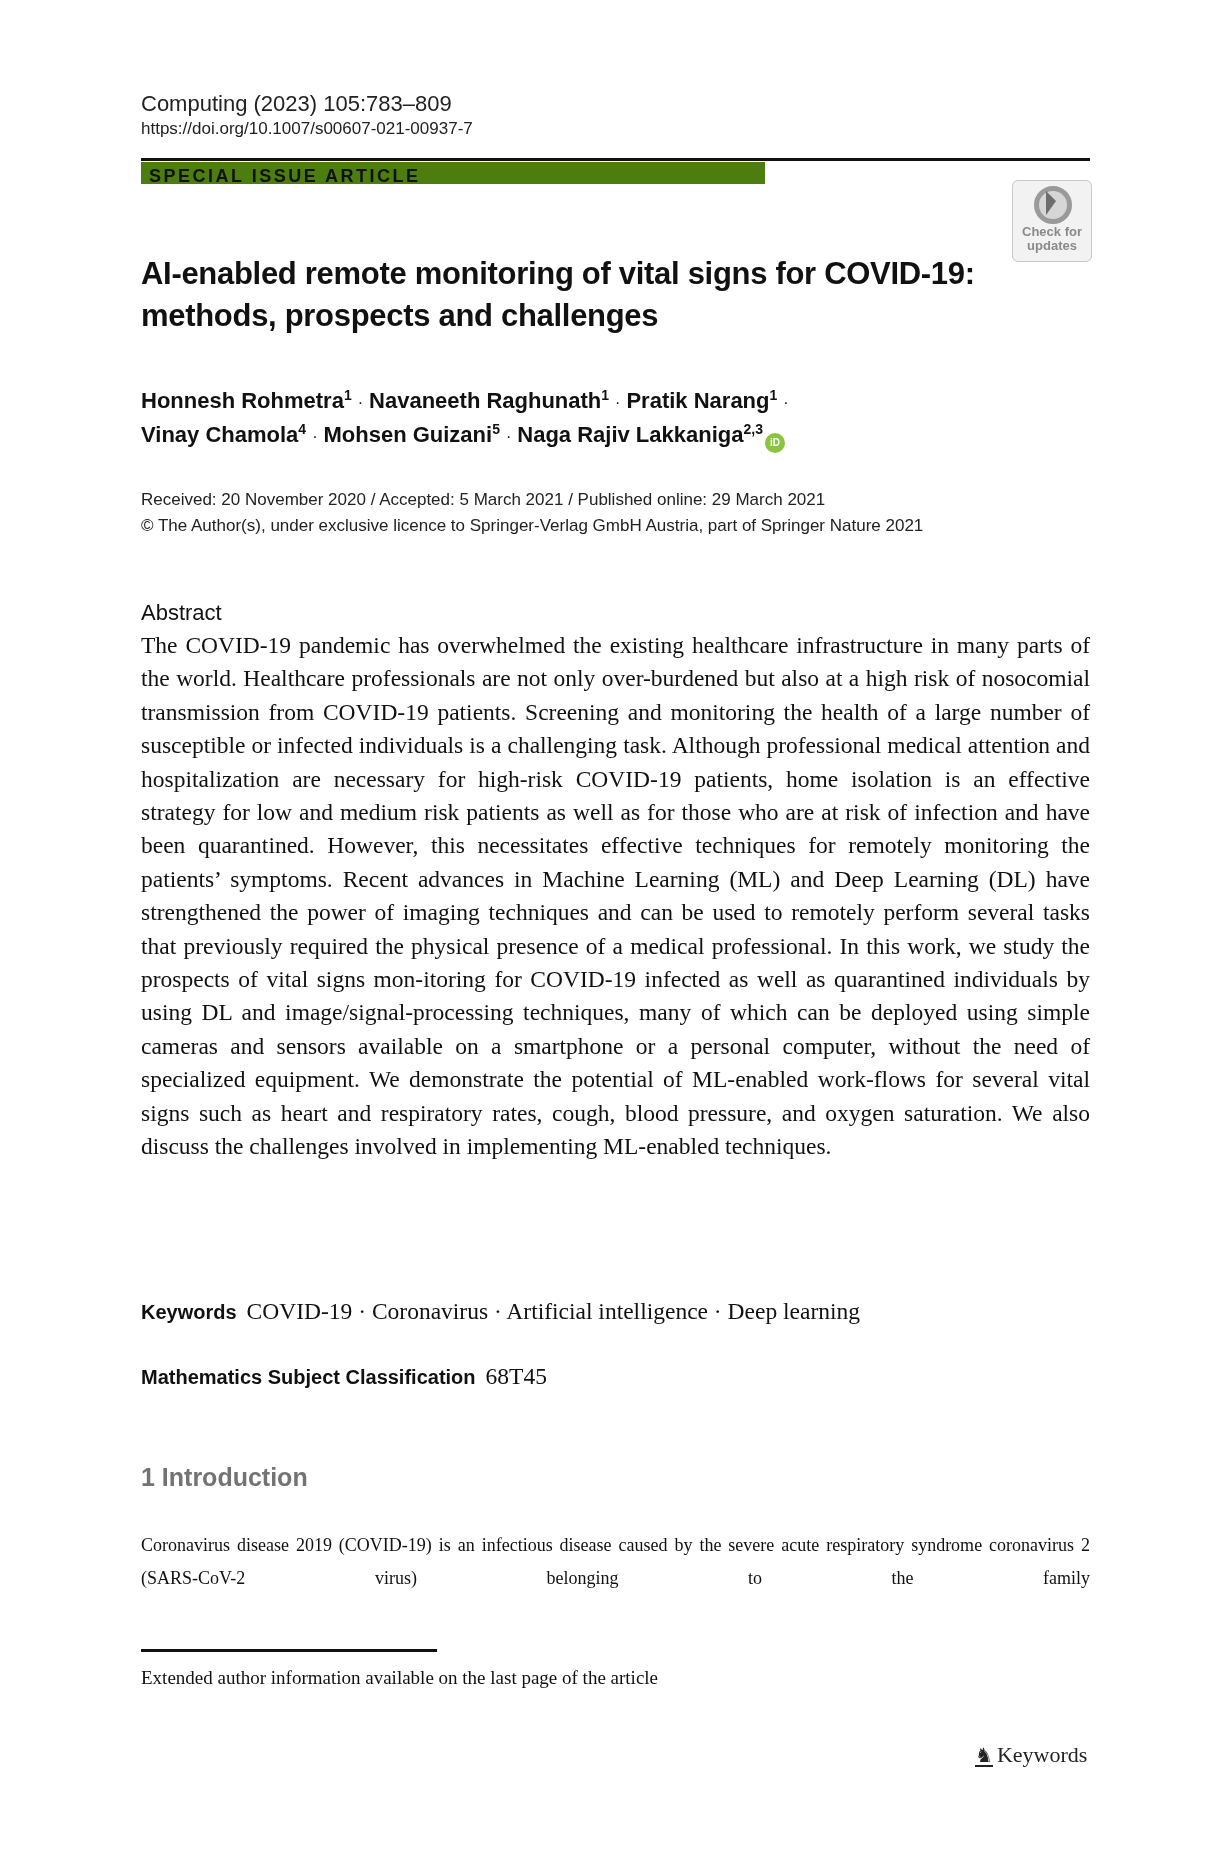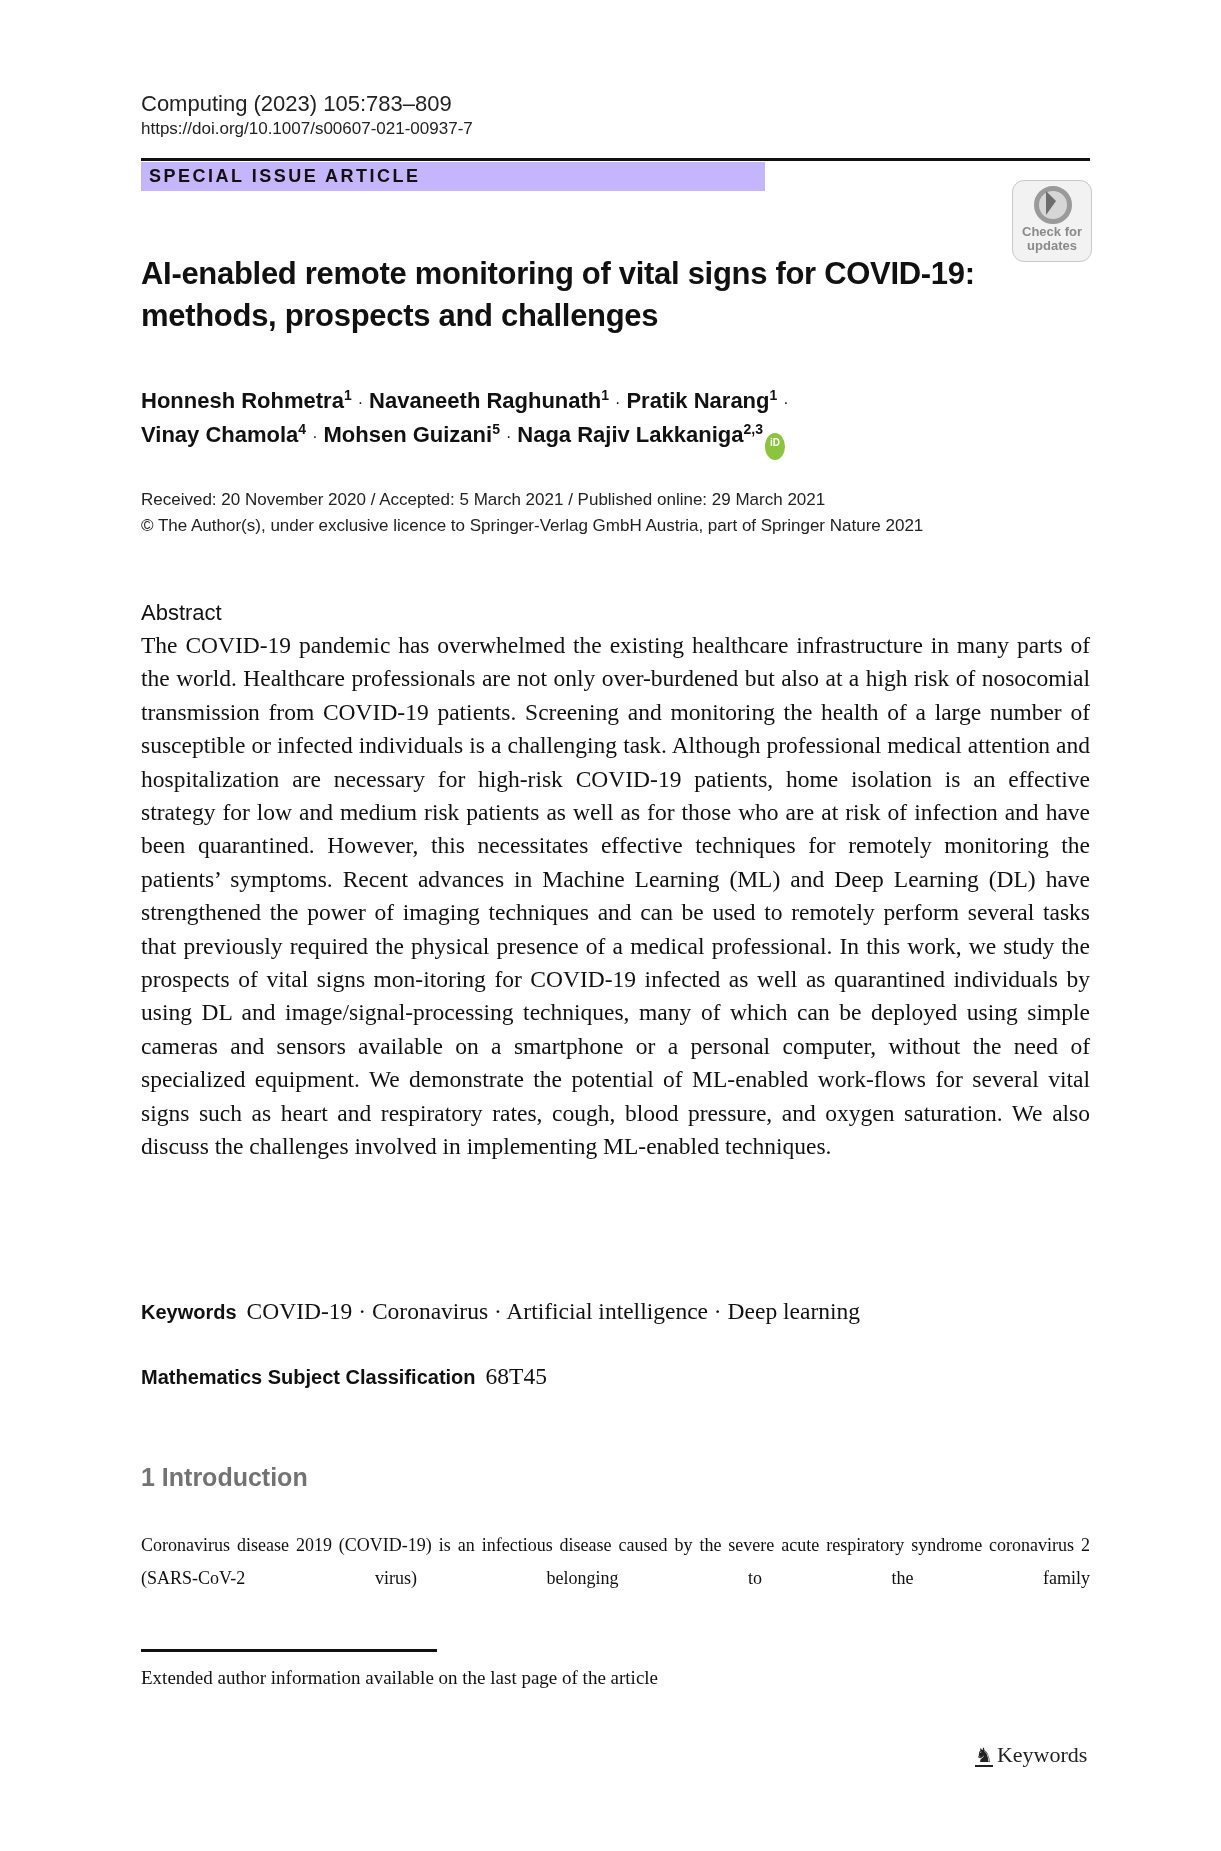--- a/index.html
+++ b/index.html
@@ -5,34 +5,34 @@
   html, body { margin: 0; padding: 0; background: #ffffff; }
   body { width: 1221px; height: 1851px; position: relative; overflow: hidden; color: #1a1a1a; }
   .sans { font-family: "Liberation Sans", "DejaVu Sans", sans-serif; }
   .serif { font-family: "Liberation Serif", "DejaVu Serif", serif; }
   .abs { position: absolute; }
 
   #journal-line { left: 141px; top: 92px; font-size: 22px; line-height: 24px; color: #222; }
   #doi-line { left: 141px; top: 117px; font-size: 17px; line-height: 24px; color: #222; }
 
   #top-rule { left: 141px; top: 158px; width: 949px; height: 3px; background: #111; }
-  #issue-banner { left: 141px; top: 162px; width: 624px; height: 29px; background: #c4b5fd; }
+  #issue-banner { left: 141px; top: 162px; width: 624px; height: 22px; background: #4d7c0f; }
   #issue-banner span { position: absolute; left: 8px; top: 4px; font-size: 18px; letter-spacing: 2.5px; font-weight: bold; color: #111; }
 
-  #check-badge { left: 1012px; top: 180px; width: 78px; height: 80px; border: 1px solid #c8c8c8; background: #f2f2f2; border-radius: 12px; }
+  #check-badge { left: 1012px; top: 180px; width: 78px; height: 80px; border: 1px solid #c8c8c8; background: #f2f2f2; border-radius: 6px; }
   #check-badge .ring { position: absolute; left: 21px; top: 5px; width: 28px; height: 28px; border: 5px solid #9a9a9a; border-radius: 50%; background: #d6d6d6; }
   #check-badge .flag { position: absolute; left: 33px; top: 10px; width: 0; height: 0; border-left: 10px solid #6d6d6d; border-top: 10px solid transparent; border-bottom: 14px solid transparent; }
   #check-badge .txt { position: absolute; left: 0; width: 78px; text-align: center; font-size: 13px; font-weight: bold; color: #8a8a8a; line-height: 14px; }
 
   #paper-title { left: 141px; top: 253px; width: 860px; font-size: 31px; line-height: 42px; font-weight: bold; color: #111; letter-spacing: -0.3px; }
 
   #authors { left: 141px; top: 385px; width: 900px; font-size: 22px; line-height: 32px; font-weight: bold; color: #111; }
   #authors sup { font-size: 14px; vertical-align: 8px; line-height: 0; }
   #authors .sep { font-weight: normal; margin: 0 6px; font-size: 16px; }
-  .orcid { display: inline-block; width: 20px; height: 27px; border-radius: 50%; background: #8bc53f; color: #fff; font-size: 10px; line-height: 20px; text-align: center; vertical-align: -4px; font-weight: bold; margin-left: 2px; }
+  .orcid { display: inline-block; width: 20px; height: 20px; border-radius: 50%; background: #8bc53f; color: #fff; font-size: 10px; line-height: 20px; text-align: center; vertical-align: -4px; font-weight: bold; margin-left: 2px; }
 
   #dates { left: 141px; top: 487px; font-size: 17px; line-height: 26px; color: #222; }
   #copyright { left: 141px; top: 513px; font-size: 17px; line-height: 26px; color: #222; }
 
   #abstract-heading { left: 141px; top: 600px; font-size: 22px; font-weight: normal; color: #111; }
   #abstract-body { left: 141px; top: 629px; width: 949px; font-size: 23.5px; line-height: 33.4px; text-align: justify; color: #111; }
 
   #keywords { left: 141px; top: 1296px; font-size: 23.5px; line-height: 30px; color: #111; }
   #msc { left: 141px; top: 1361px; font-size: 23.5px; line-height: 30px; color: #111; }
   .label-sans { font-family: "Liberation Sans", "DejaVu Sans", sans-serif; font-weight: bold; font-size: 20px; margin-right: 10px; }

